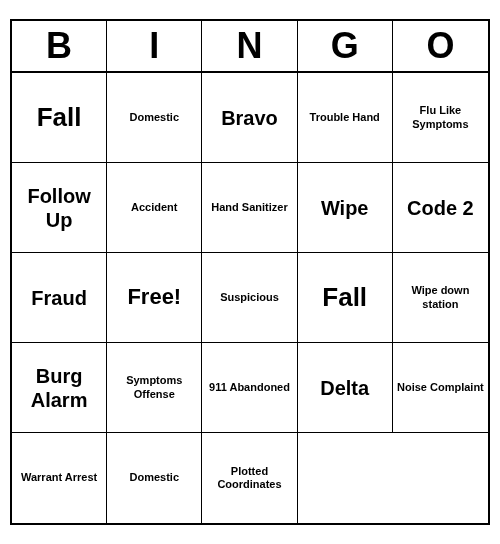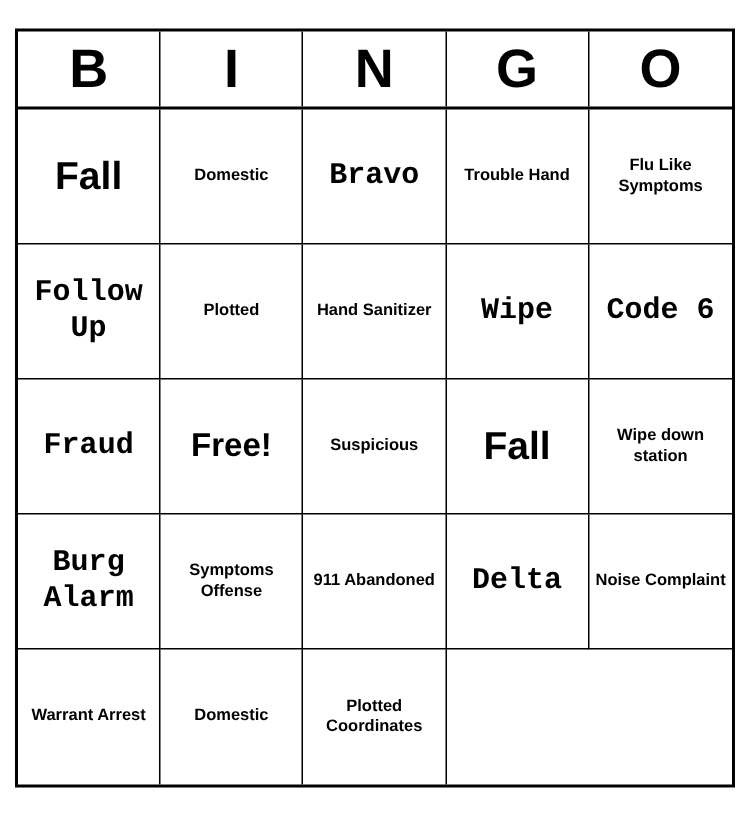--- a/index.html
+++ b/index.html
@@ -70,21 +70,20 @@
     }
 
     .bingo-cell.large-text {
       font-size: 26px;
       font-weight: bold;
     }
 
     .bingo-cell.medium-text {
       font-size: 20px;
       font-weight: bold;
-      font-family: Liberation Mono, monospace;
     }
 
     .bingo-cell.small-text {
       font-size: 11px;
       font-weight: bold;
     }
 
     .bingo-cell.free {
       font-size: 22px;
       font-weight: bold;
@@ -101,24 +100,24 @@
       <div class="bingo-header-cell">G</div>
       <div class="bingo-header-cell">O</div>
     </div>
   <div class="bingo-grid">
   <div class="bingo-cell large-text">Fall</div>
       <div class="bingo-cell small-text">Domestic</div>
       <div class="bingo-cell medium-text">Bravo</div>
       <div class="bingo-cell small-text">Trouble Hand</div>
       <div class="bingo-cell small-text">Flu Like Symptoms</div>
       <div class="bingo-cell medium-text">Follow Up</div>
-      <div class="bingo-cell small-text">Plotted</div>
+      <div class="bingo-cell small-text">Accident</div>
       <div class="bingo-cell small-text">Hand Sanitizer</div>
       <div class="bingo-cell medium-text">Wipe</div>
-      <div class="bingo-cell medium-text">Code 6</div>
+      <div class="bingo-cell medium-text">Code 2</div>
       <div class="bingo-cell medium-text">Fraud</div>
       <div class="bingo-cell free">Free!</div>
       <div class="bingo-cell small-text">Suspicious</div>
       <div class="bingo-cell large-text">Fall</div>
       <div class="bingo-cell small-text">Wipe down station</div>
       <div class="bingo-cell medium-text">Burg Alarm</div>
       <div class="bingo-cell small-text">Symptoms Offense</div>
       <div class="bingo-cell small-text">911 Abandoned</div>
       <div class="bingo-cell medium-text">Delta</div>
       <div class="bingo-cell small-text">Noise Complaint</div>

